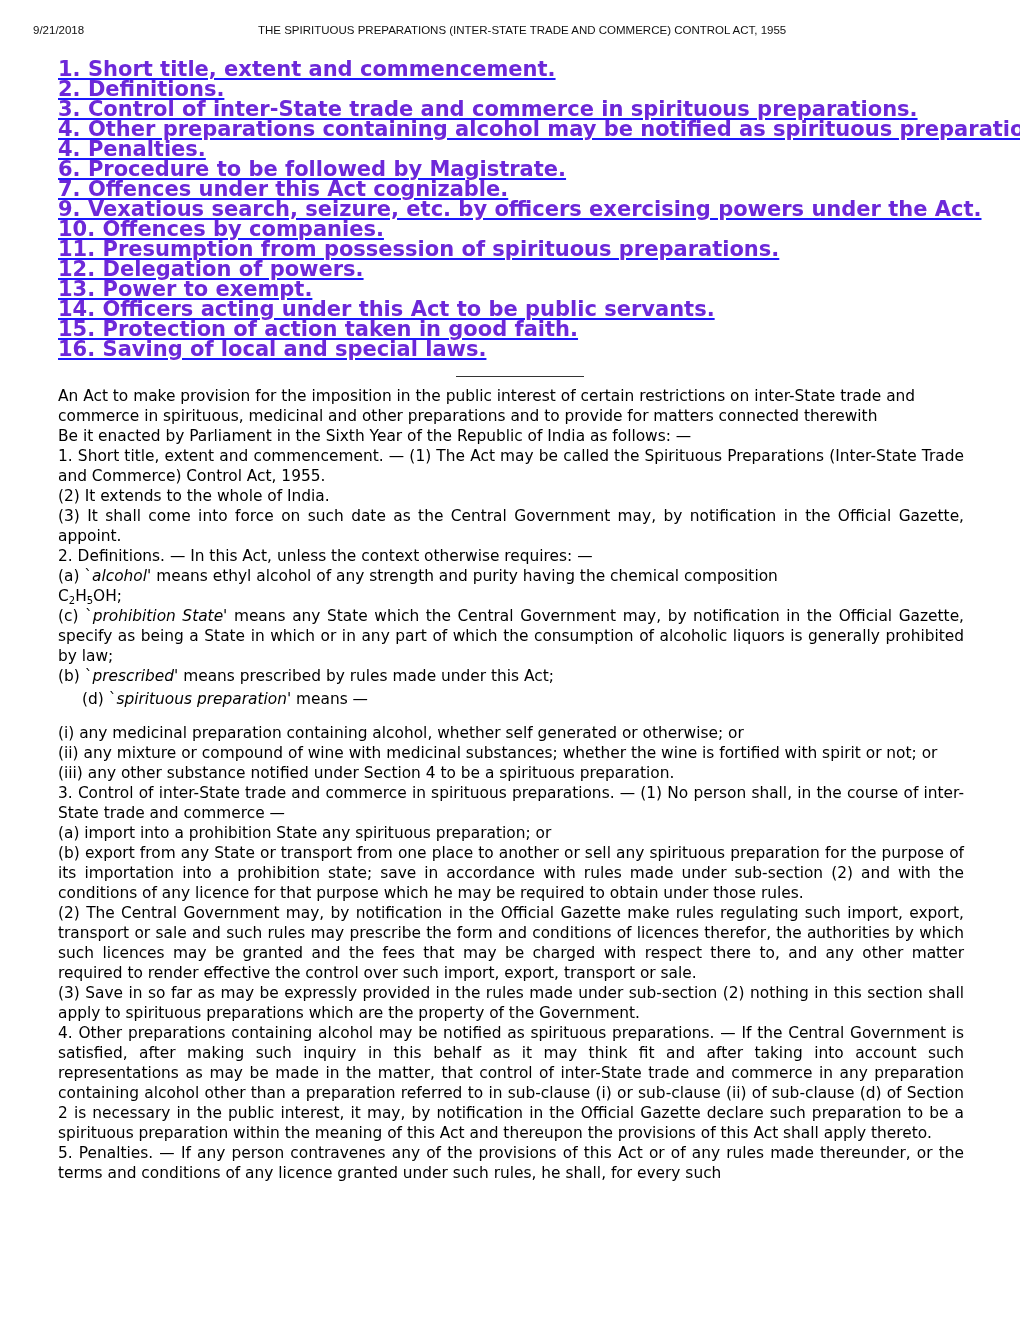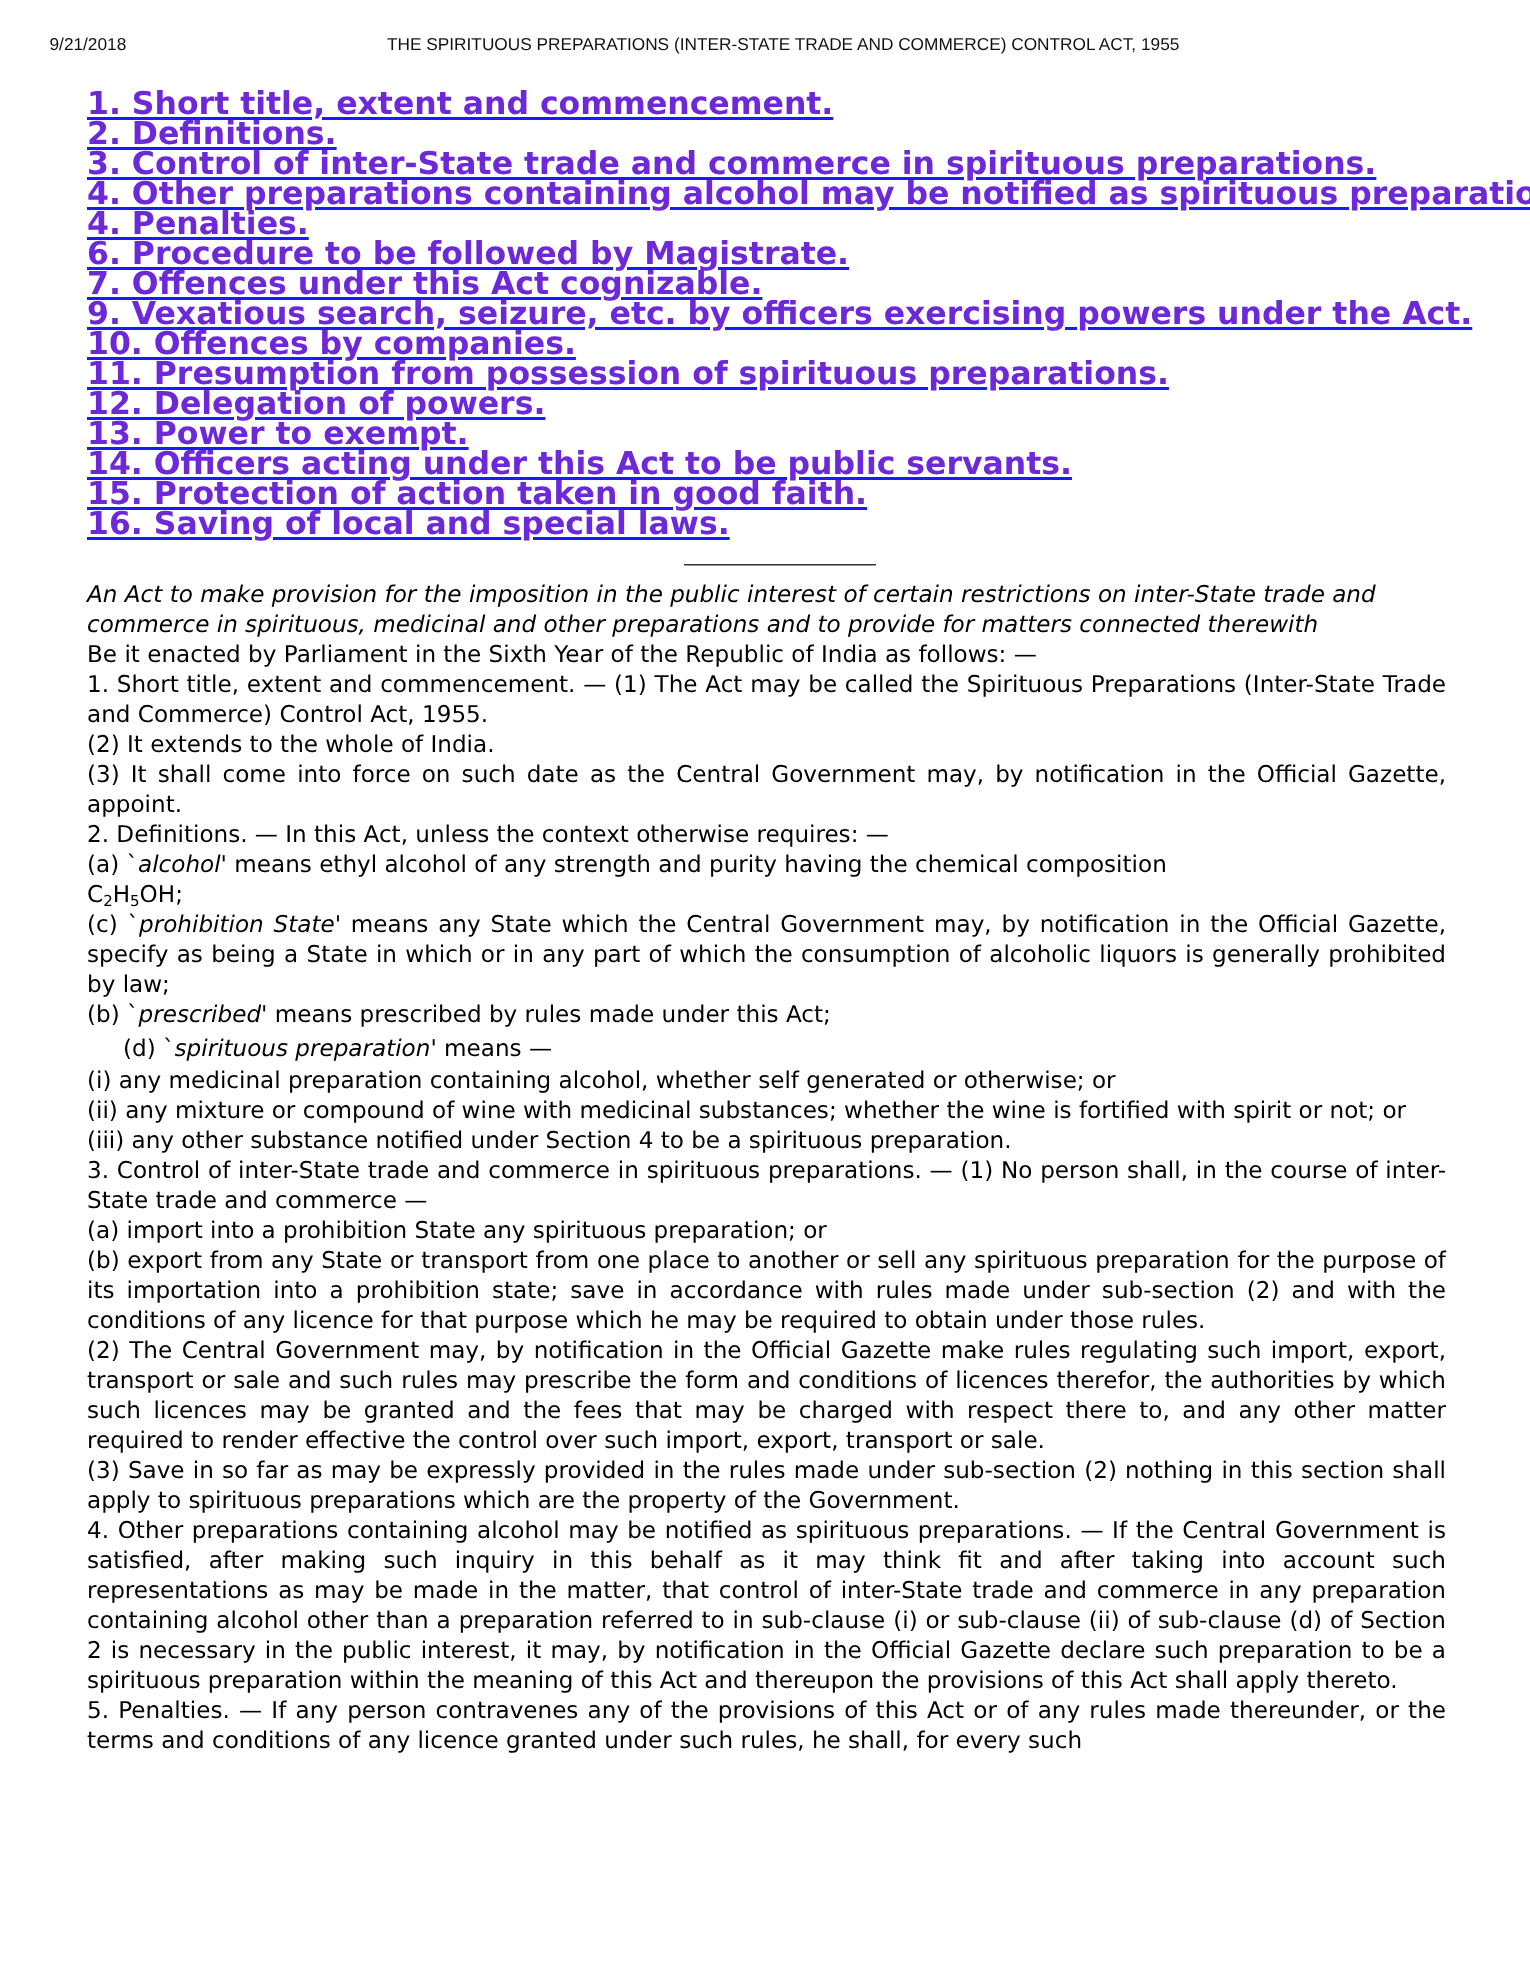--- a/index.html
+++ b/index.html
@@ -7,23 +7,23 @@
   .print-header { position: absolute; top: 24px; left: 0; width: 1020px; height: 16px; font-family: "Liberation Sans", sans-serif; font-size: 11.5px; color: #111; }
   .print-header .date { position: absolute; left: 33px; top: 0; text-align: center; }
   .print-header .title { position: absolute; left: 258px; top: 0; white-space: nowrap; }
   .content { position: absolute; left: 58px; top: 59px; width: 906px; font-family: "DejaVu Sans", sans-serif; font-size: 15.4px; line-height: 20px; }
   .toc { margin: 0; padding: 0; list-style: none; }
   .toc li { height: 20px; white-space: nowrap; }
   .toc a { color: #6d28d9; font-weight: bold; text-decoration: underline; text-decoration-color: #1a1aff; text-decoration-thickness: 2px; text-underline-offset: 2px; font-size: 21px; }
   .rule { width: 128px; height: 0; border-top: 1.5px solid #333; margin: 17px auto 9px auto; position: relative; left: 9px; }
   p { margin: 0; text-align: justify; }
   p.last-left { text-align: left; }
-  .preamble { font-style: italic; }
+  .preamble { }
   .sec-head { font-weight: normal; }
-  .indent-d { padding-left: 24px; margin-top: 3px; margin-bottom: 1px; }
+  .indent-d { padding-left: 24px; margin-top: 3px; margin-bottom: 14px; }
   sub { font-size: 10px; vertical-align: -3px; line-height: 0; }
 </style>
 </head>
 <body>
 
 <div class="print-header">
   <span class="date">9/21/2018</span>
   <span class="title">THE SPIRITUOUS PREPARATIONS (INTER-STATE TRADE AND COMMERCE) CONTROL ACT, 1955</span>
 </div>
 

